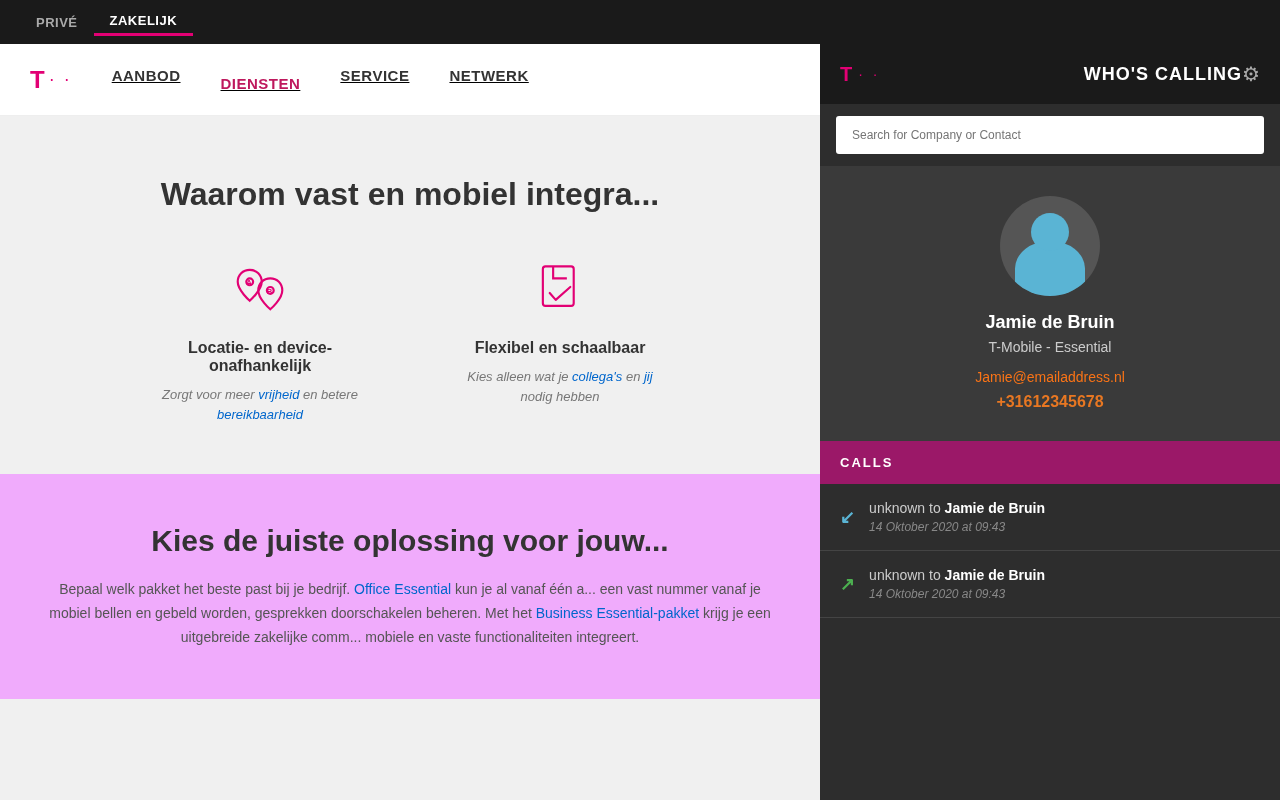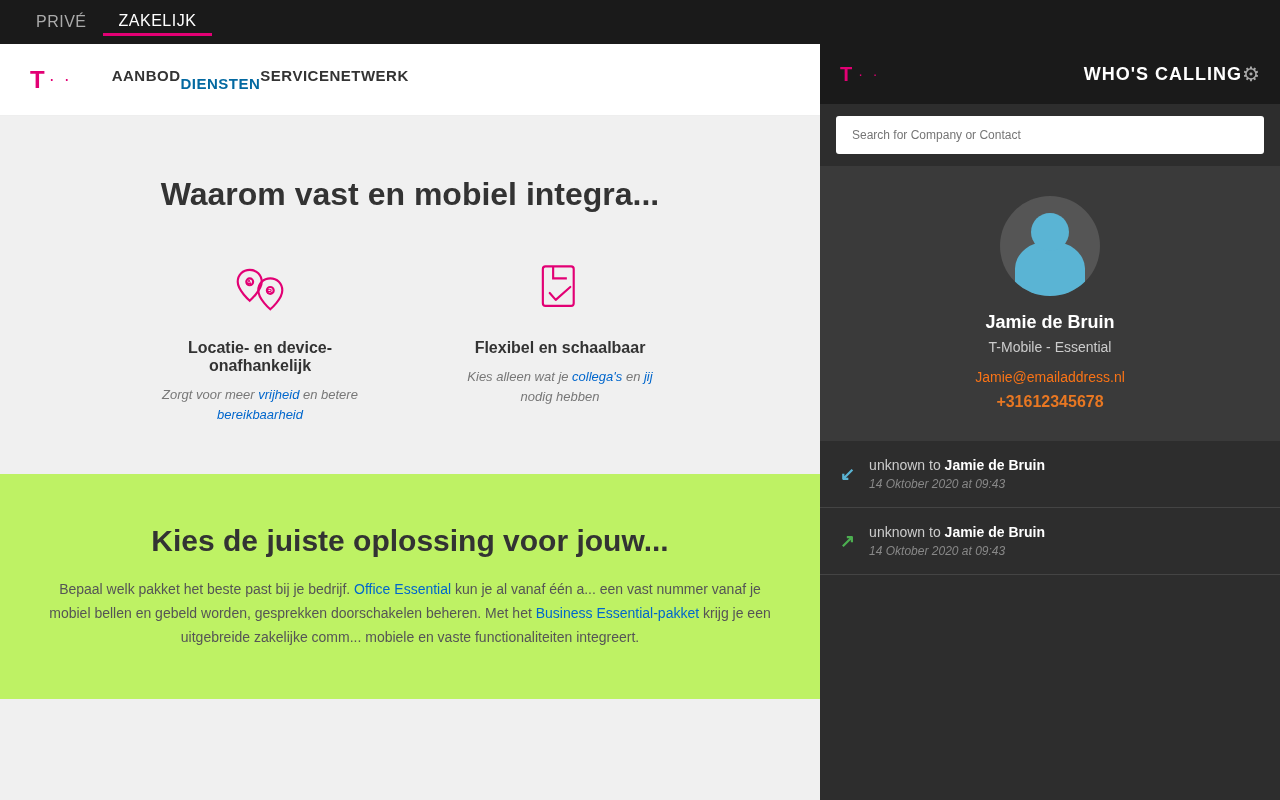--- a/index.html
+++ b/index.html
@@ -10,29 +10,29 @@
       background: #1a1a1a;
       height: 44px;
       display: flex;
       align-items: center;
       padding: 0 20px;
       gap: 0;
       flex-shrink: 0;
     }
     .tab-priv, .tab-zakelijk {
       color: #aaa;
-      font-size: 16px;
+      font-size: 13px;
       padding: 0 16px;
       height: 28px;
       display: flex;
       align-items: center;
       cursor: pointer;
       text-transform: uppercase;
       letter-spacing: 0.5px;
-      font-weight: 400;
+      font-weight: 700;
     }
     .tab-zakelijk {
       color: #fff;
       border-bottom: 3px solid #e20074;
     }
 
     
     .main-layout {
       display: flex;
       flex: 1;
@@ -69,31 +69,33 @@
       font-size: 24px;
       font-weight: bold;
     }
     .logo-dots {
       color: #e20074;
       font-size: 18px;
       letter-spacing: 2px;
     }
     .website-nav-items {
       display: flex;
+      gap: 40px;
+      text-decoration: underline;
     }
     .nav-item {
       font-size: 15px;
       font-weight: 600;
       color: #333;
       text-decoration: none;
       text-transform: uppercase;
       letter-spacing: 0.5px;
     }
     .nav-item.active {
-      color: #0369a1;
+      color: #be185d;
       margin-top: 8px;
     }
 
     
     .website-content {
       flex: 1;
       background: #f0f0f0;
       overflow-y: auto;
       padding: 60px 40px 40px;
     }
@@ -128,21 +130,21 @@
     .feature-desc {
       font-size: 13px;
       color: #777;
       font-style: italic;
       line-height: 1.5;
       margin-top: 8px;
     }
     .feature-desc a { color: #0066cc; text-decoration: none; }
 
     .section-divider {
-      background: #bef264;
+      background: #f0abfc;
       margin: 0 -40px;
       padding: 50px 40px;
     }
     .section-title {
       font-size: 30px;
       font-weight: 700;
       color: #333;
       text-align: center;
       margin-bottom: 20px;
     }
@@ -418,20 +420,21 @@
           <div class="avatar-head"></div>
         </div>
       </div>
       <div class="contact-name">Jamie de Bruin</div>
       <div class="contact-company">T-Mobile - Essential</div>
       <div class="contact-email">Jamie@emailaddress.nl</div>
       <div class="contact-phone">+31612345678</div>
     </div>
 
     <div class="calls-section">
+      <div class="calls-header">CALLS</div>
 
       <div class="call-item">
         <span class="call-arrow incoming">↙</span>
         <div class="call-info">
           <div class="call-text">
             <span>unknown to </span><strong>Jamie de Bruin</strong>
           </div>
           <div class="call-time">14 Oktober 2020 at 09:43</div>
         </div>
       </div>

